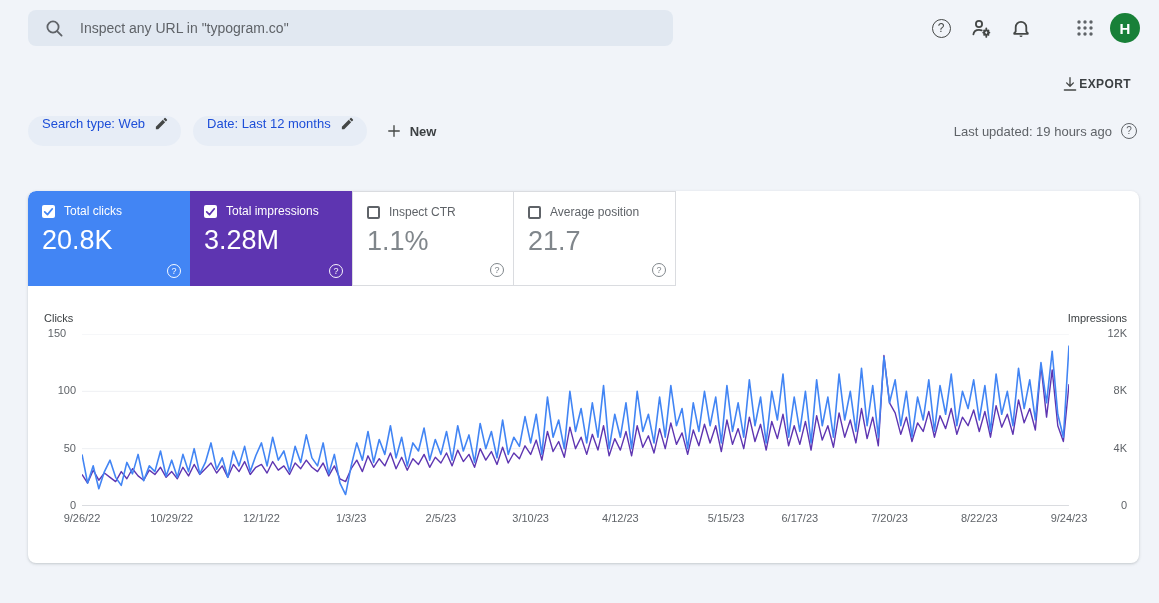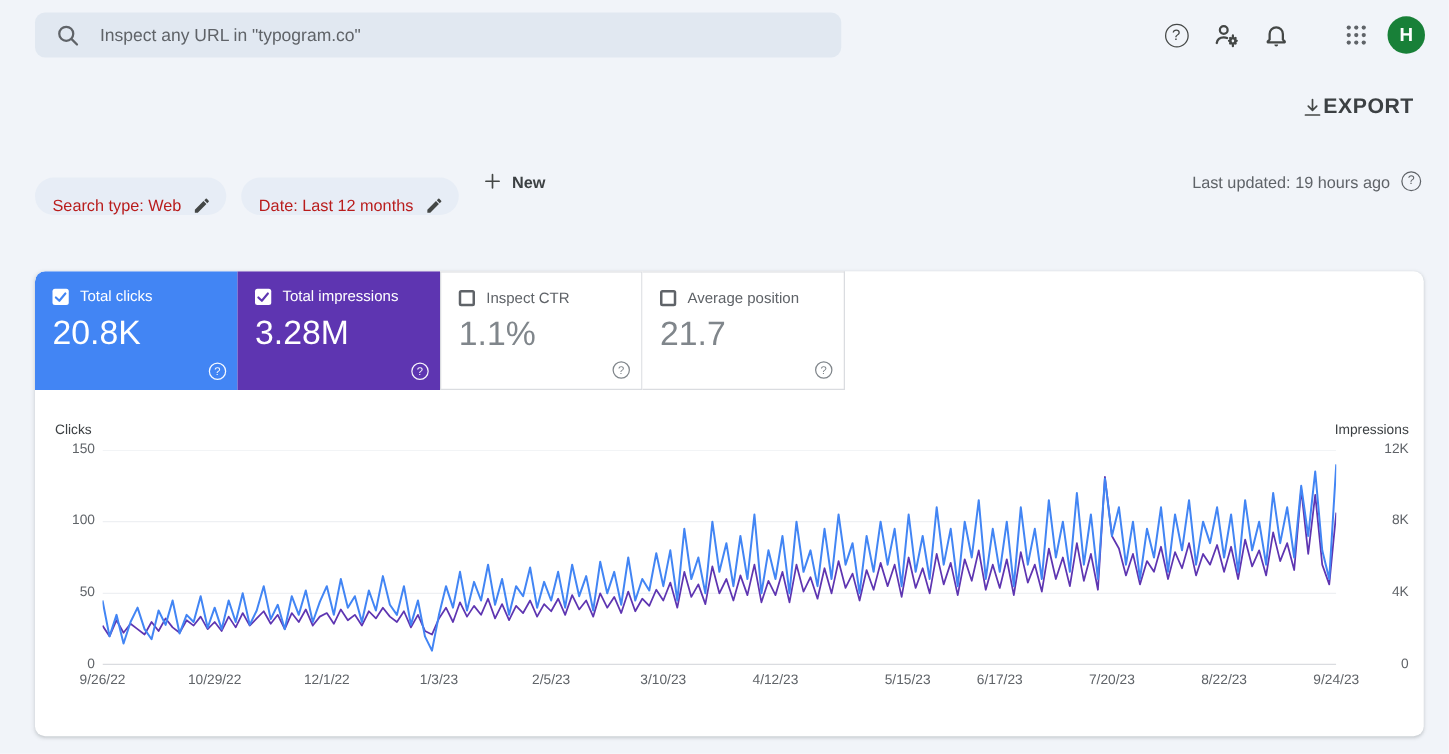--- a/index.html
+++ b/index.html
@@ -36,33 +36,32 @@
   .qmark {
     width:16px; height:16px; border:1.5px solid currentColor; border-radius:50%;
     display:inline-flex; align-items:center; justify-content:center;
     font-size:10px; line-height:1; color:#5f6368; flex:none;
   }
   .qmark.big { width:19px; height:19px; font-size:12px; color:#444746; }
   
   .pagehead { display:flex; align-items:center; padding:18px 22px 10px 28px; }
   .pagetitle { font-size:18.5px; color:#202124; }
   .exportbtn {
-    margin-left:auto; display:flex; align-items:flex-end; 
+    margin-left:auto; display:flex; align-items:center; 
     border:none; background:transparent; cursor:pointer;
     font-family:"Liberation Sans", sans-serif;
-    font-size:17px; font-weight:bold; letter-spacing:.4px; color:#3c4043;
+    font-size:12px; font-weight:bold; letter-spacing:.4px; color:#3c4043;
   }
   
   .filterrow { display:flex; align-items:center; padding:12px 22px 0 28px; gap:12px; }
   .chip {
     height:30px; border-radius:16px; background:#e7edf6;
-    display:inline-flex; align-items:flex-end; gap:9px; padding:0 12px 0 14px;
-    font-size:13px; color:#b91c1c; border:none; cursor:pointer;
+    display:inline-flex; align-items:flex-start; gap:9px; padding:0 12px 0 14px;
+    font-size:13px; color:#1d4ed8; border:none; cursor:pointer;
     font-family:"Liberation Sans", sans-serif;
-    margin-top:24px;
   }
   .newbtn {
     display:inline-flex; align-items:center; gap:7px; border:none; background:transparent;
     font-family:"Liberation Sans", sans-serif; font-size:13px; font-weight:bold; color:#3c4043;
     cursor:pointer; padding:0 6px;
   }
   .lastupdated { margin-left:auto; display:flex; align-items:center; gap:9px; font-size:13px; color:#5f6368; }
   
   .card {
     margin:45px 20px 0 28px; height:372px; background:#fff; border-radius:8px;
@@ -258,21 +257,21 @@
     </div>
   </div>
 
   <div class="chart">
     <span class="axis-header left">Clicks</span>
     <span class="axis-header right">Impressions</span>
     <div class="tickcol left">
         <span class="tick" style="top: 187px;">0</span>
         <span class="tick" style="top: 129.667px;">50</span>
         <span class="tick" style="top: 72.3333px;">100</span>
-        <span class="tick" style="top: 15px;">150</span>
+        <span class="tick" style="top: 15px; text-align: center;">150</span>
       </div>
     <div class="tickcol right">
         <span class="tick" style="top: 187px;">0</span>
         <span class="tick" style="top: 129.667px;">4K</span>
         <span class="tick" style="top: 72.3333px;">8K</span>
         <span class="tick" style="top: 15px;">12K</span>
       </div>
     <div class="plot">
       <svg viewBox="0 0 1000 180" preserveAspectRatio="none">
           <line x1="0" x2="1000" y1="0" y2="0" stroke="#eef0f3" vector-effect="non-scaling-stroke"></line>

